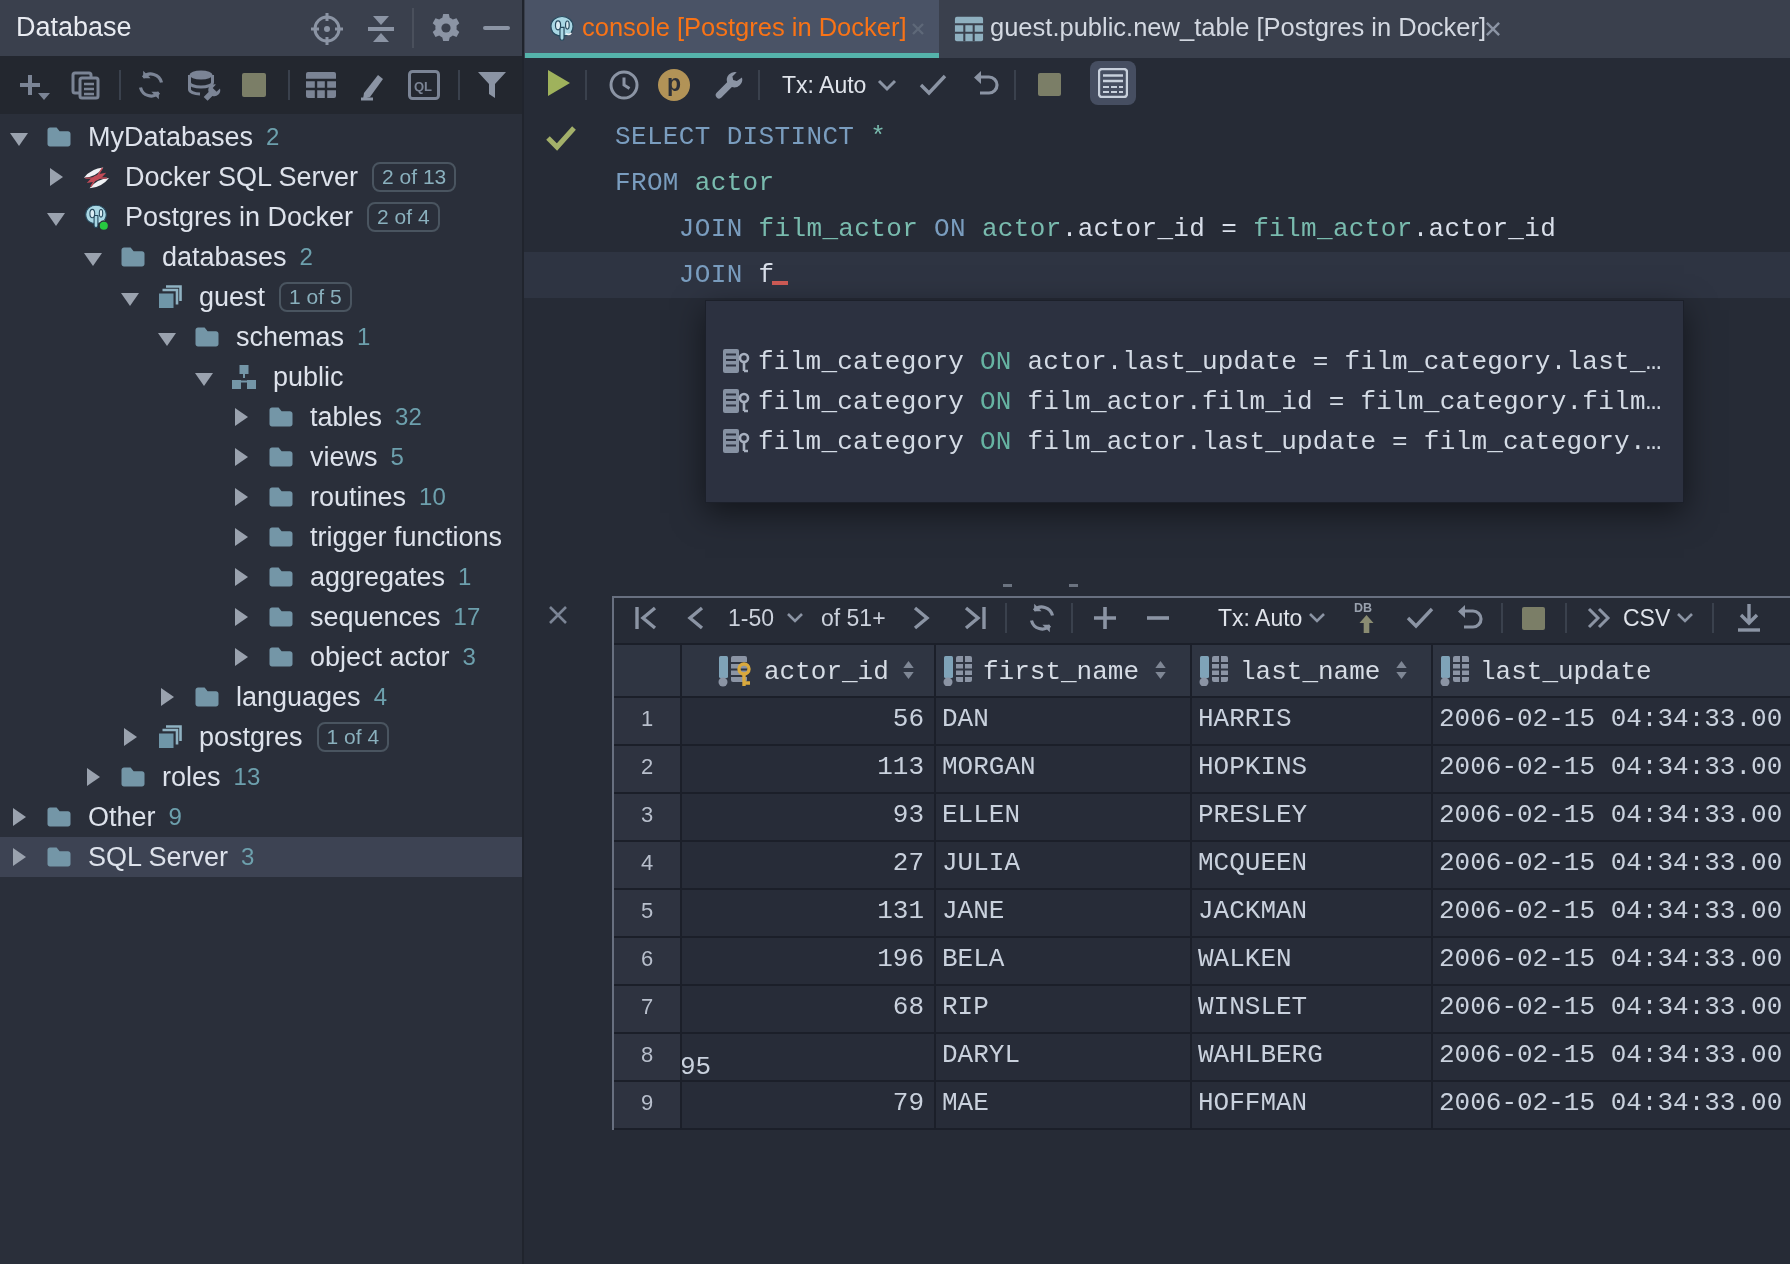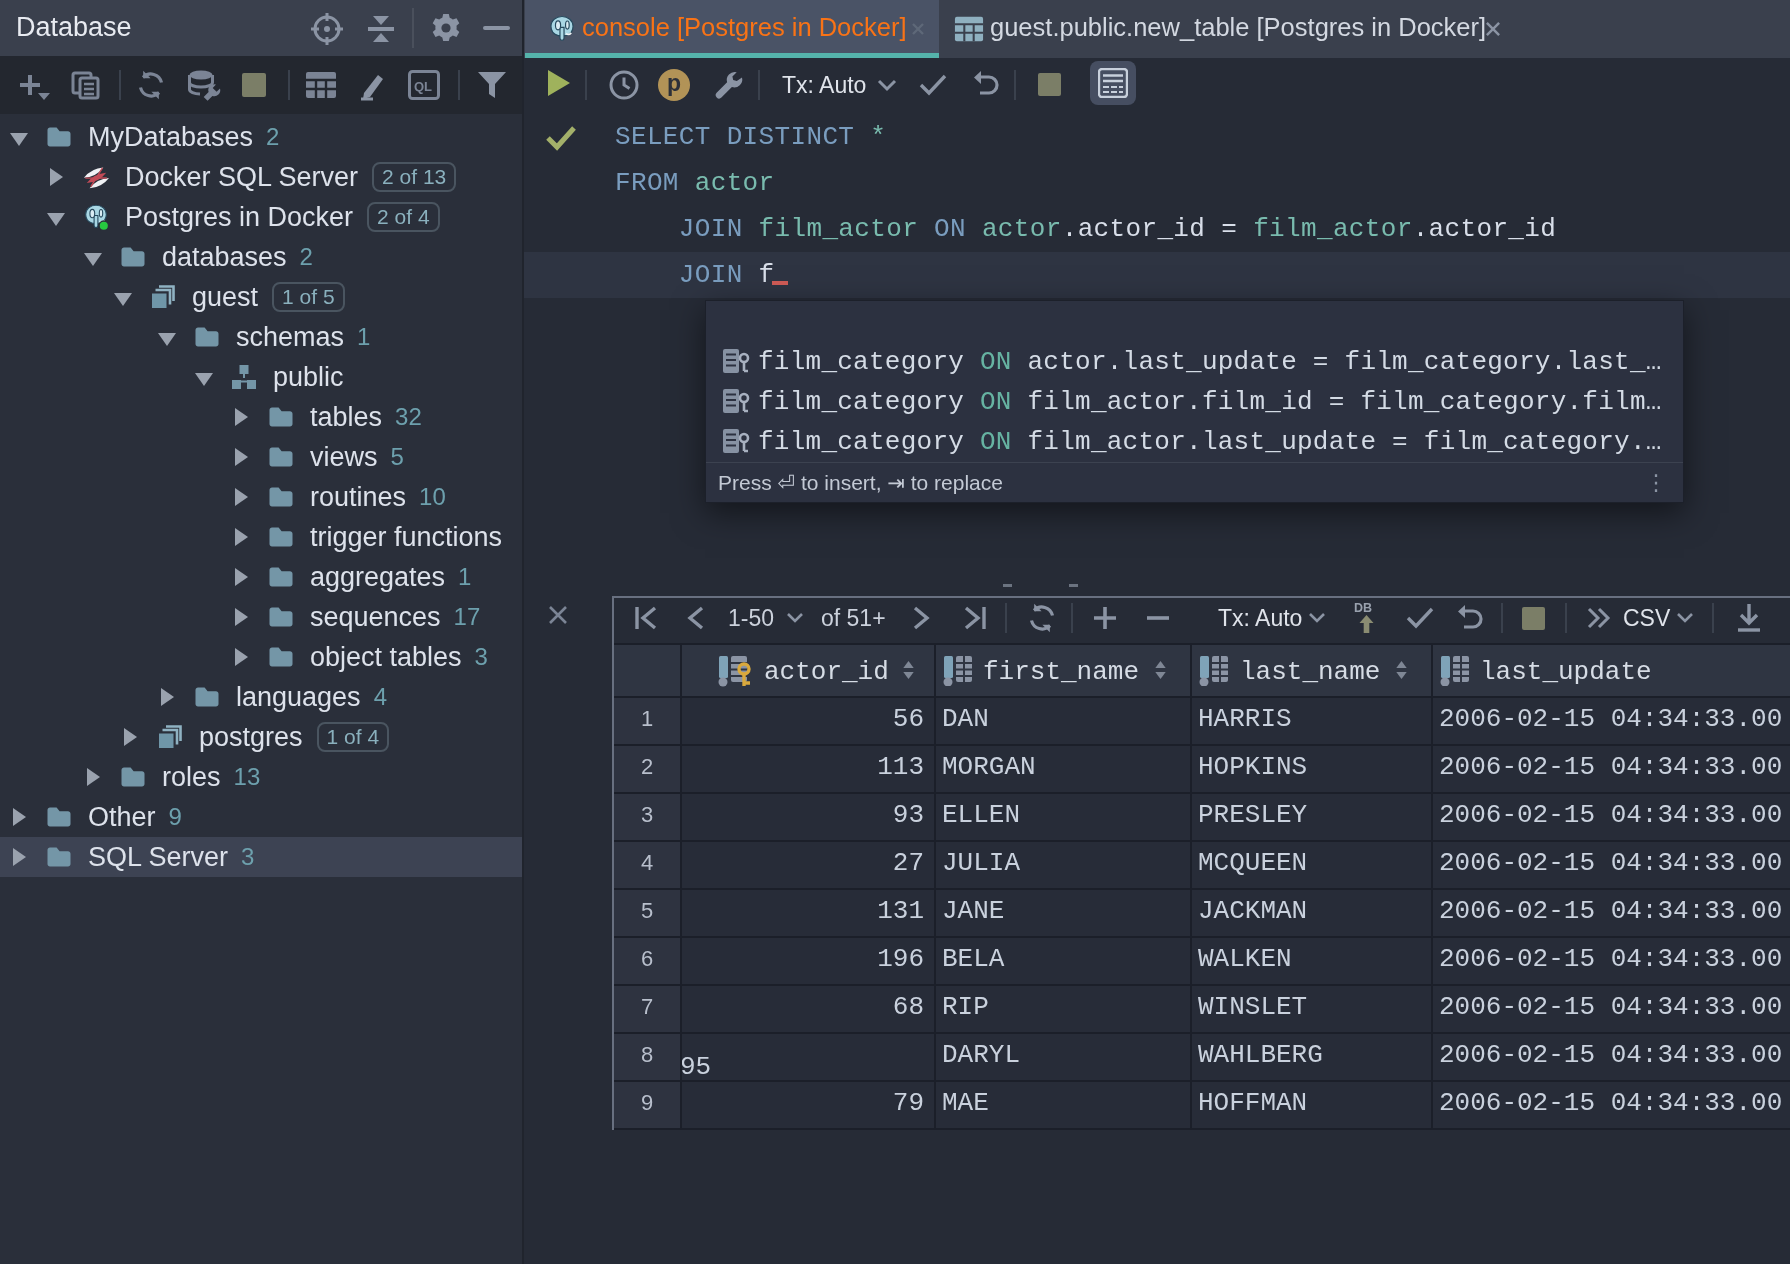--- a/index.html
+++ b/index.html
@@ -150,21 +150,21 @@
 <div class="trow" style="top:237px;left:83px">
         <span class="abox">
           <span class="arrD" style="margin-top:4px"></span>
         </span>
         <svg class="ticon" viewBox="0 0 28 28">
           <path fill="#7496a7" d="M2.5 7c0-1.4 1.1-2.5 2.5-2.5h6.6l3 3.8H23c1.4 0 2.5 1.1 2.5 2.5V21c0 1.4-1.1 2.5-2.5 2.5H5c-1.4 0-2.5-1.1-2.5-2.5z"></path>
         </svg>
         <span class="tlabel">databases</span>
         <span class="tcount">2</span>
       </div>
-<div class="trow" style="top:277px;left:113px">
+<div class="trow" style="top:277px;left:120px">
         <span class="abox">
           <span class="arrD" style="margin-top:4px"></span>
         </span>
         <svg class="ticon" viewBox="0 0 28 28">
           <path d="M10 3.5h14.5V18" fill="none" stroke="#8fb2c2" stroke-width="2.6"></path>
           <path d="M6.5 7h14.5v14.5" fill="none" stroke="#8fb2c2" stroke-width="2.6"></path>
           <rect x="3" y="10.5" width="14.5" height="14.5" fill="#6f96a8"></rect>
         </svg>
         <span class="tlabel">guest</span>
         <span class="tbadge">1 of 5</span>
@@ -250,21 +250,21 @@
         <span class="tlabel">sequences</span>
         <span class="tcount">17</span>
       </div>
 <div class="trow" style="top:637px;left:231px">
         <span class="abox">
           <span class="arrR"></span>
         </span>
         <svg class="ticon" viewBox="0 0 28 28">
           <path fill="#7496a7" d="M2.5 7c0-1.4 1.1-2.5 2.5-2.5h6.6l3 3.8H23c1.4 0 2.5 1.1 2.5 2.5V21c0 1.4-1.1 2.5-2.5 2.5H5c-1.4 0-2.5-1.1-2.5-2.5z"></path>
         </svg>
-        <span class="tlabel">object tables</span>
+        <span class="tlabel">object actor</span>
         <span class="tcount">3</span>
       </div>
 <div class="trow" style="top:677px;left:157px">
         <span class="abox">
           <span class="arrR"></span>
         </span>
         <svg class="ticon" viewBox="0 0 28 28">
           <path fill="#7496a7" d="M2.5 7c0-1.4 1.1-2.5 2.5-2.5h6.6l3 3.8H23c1.4 0 2.5 1.1 2.5 2.5V21c0 1.4-1.1 2.5-2.5 2.5H5c-1.4 0-2.5-1.1-2.5-2.5z"></path>
         </svg>
         <span class="tlabel">languages</span>
@@ -396,22 +396,20 @@
           <path d="M5 8.5h10M5 14h10M5 19.5h10" stroke="#2c3140" stroke-width="2.2"></path>
           <circle cx="23" cy="12" r="4" fill="none" stroke="#a8b1c0" stroke-width="2.6"></circle>
           <path d="M23 16v9M23 25h4" stroke="#a8b1c0" stroke-width="2.6"></path>
         </svg>film_category <span class="pon">ON</span> film_actor.film_id = film_category.film…</div>
     <div class="prow" style="top:121px"><svg style="margin:0 7px 0 15px;vertical-align:-7px" width="30" height="30" viewBox="0 0 30 30">
           <rect x="2" y="3" width="16" height="24" rx="2" fill="#8792a3"></rect>
           <path d="M5 8.5h10M5 14h10M5 19.5h10" stroke="#2c3140" stroke-width="2.2"></path>
           <circle cx="23" cy="12" r="4" fill="none" stroke="#a8b1c0" stroke-width="2.6"></circle>
           <path d="M23 16v9M23 25h4" stroke="#a8b1c0" stroke-width="2.6"></path>
         </svg>film_category <span class="pon">ON</span> film_actor.last_update = film_category.…</div>
-    <div class="pfoot"><span style="margin-left:12px">Press ⏎ to insert, ⇥ to replace</span>
-      <span style="position:absolute;right:16px;top:0;color:#8b94a4;font-size:22px;letter-spacing:0">⋮</span></div>
   </div>
   <div class="abs" style="left:23px;top:604px"><svg width="22" height="22" viewBox="0 0 22 22">
         <path d="M3 3l16 16M19 3L3 19" stroke="#7b8495" stroke-width="2.6"></path>
       </svg></div>
   <div class="abs" style="left:479px;top:584px;width:9px;height:3px;background:#6b7380"></div>
   <div class="abs" style="left:545px;top:584px;width:9px;height:3px;background:#6b7380"></div>
   <div id="rbt"></div>
     <div id="rbl"></div>
   <div id="results">
     <div class="abs" style="left:0;top:49px;width:1176px;height:51px;background:#2f3542"></div>

